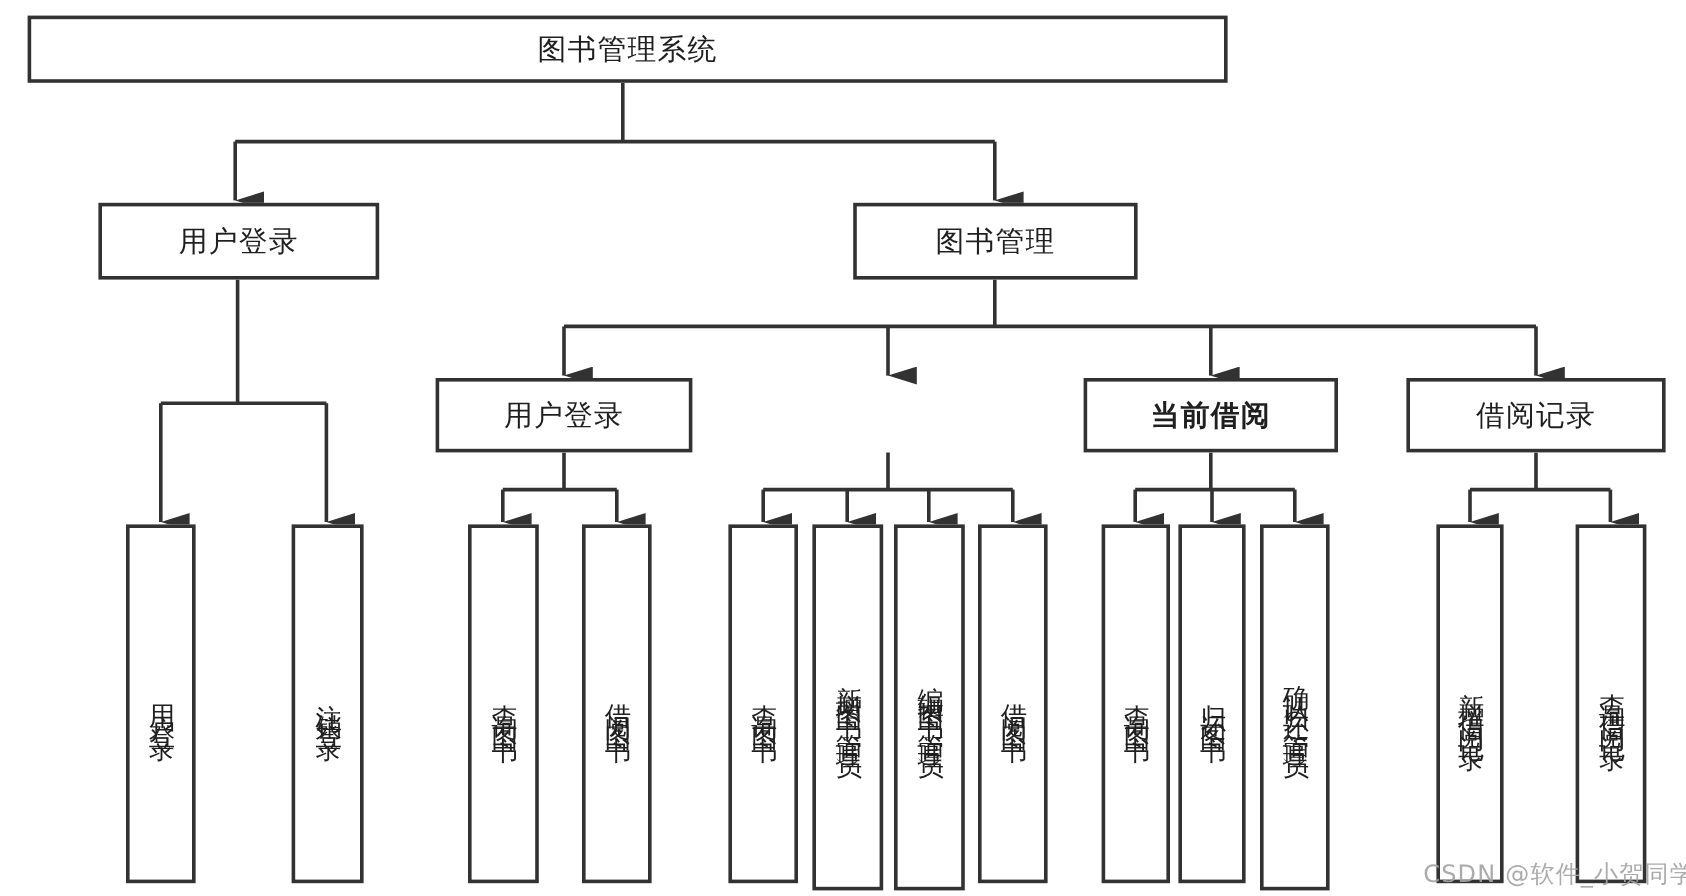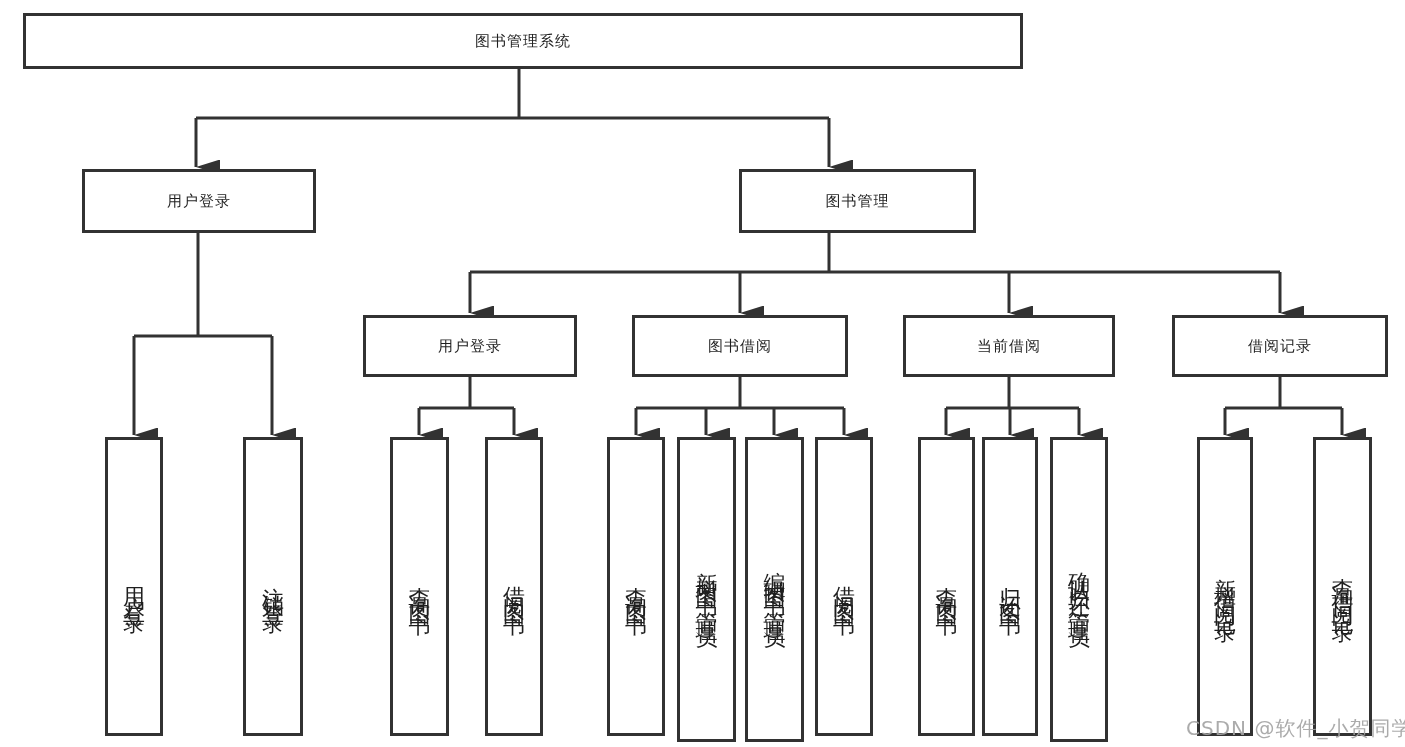--- a/index.html
+++ b/index.html
@@ -8,33 +8,33 @@
     font-family:"DejaVu Sans","Liberation Sans",sans-serif;
     color:#222222;
   }
   .wires{position:absolute;left:0;top:0;width:1405px;height:747px;z-index:1;}
   .node{
     position:absolute;box-sizing:border-box;background:#ffffff;
     border:3px solid #323232;z-index:2;
     display:flex;align-items:center;justify-content:center;
     color:#1f1f1f;
   }
-  .h{font-size:15px;letter-spacing:1px;white-space:nowrap;}
+  .h{font-size:24px;letter-spacing:1px;white-space:nowrap;}
   .v{
     writing-mode:vertical-rl;text-orientation:mixed;
     font-size:22px;letter-spacing:9px;line-height:1;
     text-align:center;
   }
   
   .n-root{left:23px;top:13px;width:1000px;height:56px;}
   .n-user-login{left:82px;top:169px;width:234px;height:64px;}
-  .n-book-mgmt{left:711px;top:169px;width:237px;height:64px;margin-left:28px;}
+  .n-book-mgmt{left:711px;top:169px;width:237px;height:64px;}
   .n-new-book-rec{left:363px;top:315px;width:214px;height:62px;}
   .n-book-borrow{left:632px;top:315px;width:216px;height:62px;}
-  .n-current-borrow{left:903px;top:315px;width:212px;height:62px;}
+  .n-current-borrow{left:903px;top:315px;width:212px;height:62px;font-weight:bold;}
   .n-borrow-records{left:1172px;top:315px;width:216px;height:62px;}
   .n-leaf-user-login{left:105px;top:437px;width:58px;height:299px;}
   .n-leaf-logout{left:243px;top:437px;width:60px;height:299px;}
   .n-leaf-query-book-a{left:390px;top:437px;width:59px;height:299px;}
   .n-leaf-borrow-book-a{left:485px;top:437px;width:58px;height:299px;}
   .n-leaf-query-book-b{left:607px;top:437px;width:58px;height:299px;}
   .n-leaf-add-book{left:677px;top:437px;width:59px;height:305px;letter-spacing:8px;}
   .n-leaf-edit-book{left:745px;top:437px;width:59px;height:305px;letter-spacing:8px;}
   .n-leaf-borrow-book-b{left:815px;top:437px;width:58px;height:299px;}
   .n-leaf-query-book-c{left:918px;top:437px;width:57px;height:299px;}
@@ -90,21 +90,20 @@
       <line x1="1342" y1="408" x2="1342" y2="435" marker-end="url(#arw)"></line>
     </g>
   </svg>
 
   <div class="node h n-root">图书管理系统</div>
 
   <div class="node h n-user-login">用户登录</div>
   <div class="node h n-book-mgmt">图书管理</div>
 
   <div class="node h n-new-book-rec">用户登录</div>
-  <div class="node h n-book-borrow">图书借阅</div>
   <div class="node h n-current-borrow">当前借阅</div>
   <div class="node h n-borrow-records">借阅记录</div>
 
   <div class="node v n-leaf-user-login">用户登录</div>
   <div class="node v n-leaf-logout">注销登录</div>
   <div class="node v n-leaf-query-book-a">查询图书</div>
   <div class="node v n-leaf-borrow-book-a">借阅图书</div>
   <div class="node v n-leaf-query-book-b">查询图书</div>
   <div class="node v n-leaf-add-book">新增图书（管理员）</div>
   <div class="node v n-leaf-edit-book">编辑图书（管理员）</div>

